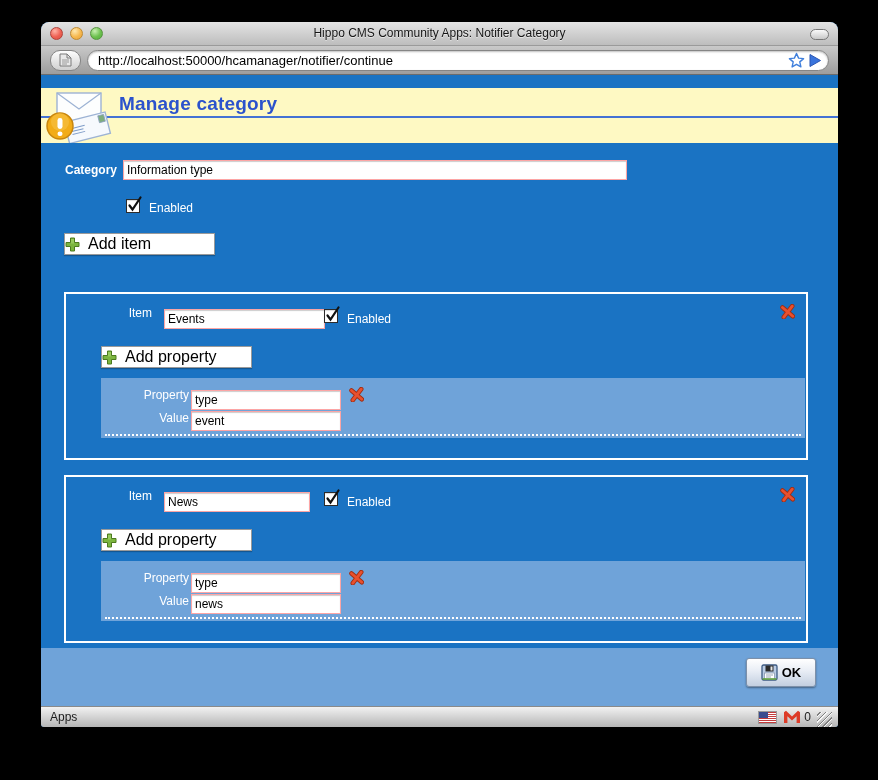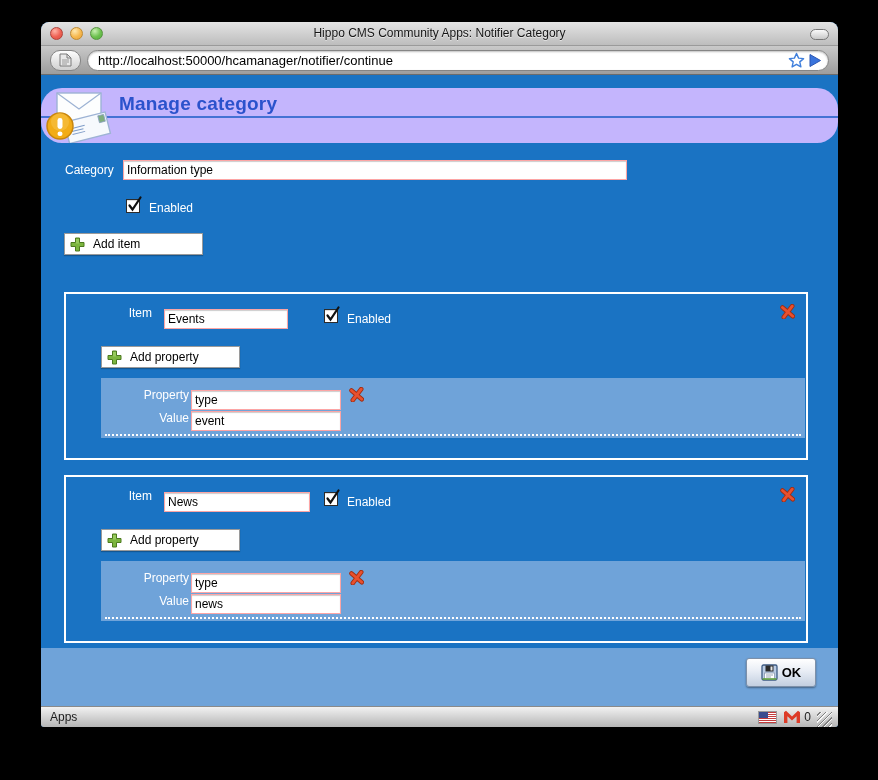--- a/index.html
+++ b/index.html
@@ -56,21 +56,21 @@
     display:flex; align-items:center; gap:3px; padding:0 6px 0 10px;
     box-shadow:inset 0 1px 2px rgba(0,0,0,.25);
   }
   .url-input {
     flex:1; border:none; outline:none; font-family:"Liberation Sans",sans-serif;
     font-size:13px; color:#000; background:transparent; height:18px;
   }
   
   .page { position:absolute; top:53px; bottom:21px; left:0; right:0; background:#1a73c3; overflow:hidden; }
   .header {
-    position:absolute; top:13px; left:0; right:0; height:55px; background:#c4b5fd;border-radius:21px;
+    position:absolute; top:13px; left:0; right:0; height:55px; background:#fef9c3;
   }
   .header-rule { position:absolute; top:28px; left:0; right:0; height:2px; background:#4472d4; }
   .header-icon { position:absolute; left:5px; top:1px; }
   .header-title {
     position:absolute; left:78px; top:5px;
     font-size:19px; font-weight:bold; color:#2b52cc; letter-spacing:.2px;
   }
   .content { position:absolute; top:68px; left:0; right:0; bottom:58px; }
 
   .form-label { position:absolute; color:#fff; font-size:12px; white-space:nowrap; }
@@ -78,23 +78,23 @@
     position:absolute; border:1px solid #fca5a5; background:#fff;
     font-family:"Liberation Sans",sans-serif; font-size:12px; color:#000;
     padding:0 3px; height:20px; outline:none;
     box-shadow:inset 0 1px 1px rgba(0,0,0,.2);
   }
   
   .checkbox { position:absolute; width:14px; height:14px; background:#fff; border:1px solid #2b2b2b; box-shadow:inset 0 1px 1px rgba(0,0,0,.15); }
   .checkbox svg { position:absolute; left:0px; top:-5px; overflow:visible; }
   
   .add-btn {
-    position:absolute; width:139px; height:22px; background:#fff;
+    position:absolute; width:151px; height:22px; background:#fff;
     border:1px solid #9a9a9a; display:flex; align-items:center; gap:8px;
-    padding-left:5px; font-size:12px; color:#000; cursor:default;
+    font-size:16px; color:#000; cursor:default;
     box-shadow:0 1px 1px rgba(0,0,0,.25);
   }
   
   .item-panel {
     position:absolute; left:23px; width:744px; height:168px;
     border:2px solid #fff;
     margin-top:26px;
   }
   .delete-x { position:absolute; width:15px; height:15px; }
   .prop-panel {
@@ -187,41 +187,41 @@
         <circle cx="14" cy="37" r="13" fill="#f2ac17" stroke="#c8860e" stroke-width="1.5"></circle>
         <circle cx="14" cy="33" r="9" fill="#f7c44a" opacity="0.55"></circle>
         <rect x="11.5" y="29" width="5" height="11" rx="2.4" fill="#fff"></rect>
         <rect x="11.5" y="42.5" width="5" height="4.5" rx="2.2" fill="#fff"></rect>
       </svg>
       <div class="header-title">Manage category</div>
     </div>
 
     <div class="content">
 
-      <div class="form-label" style="left:24px; top:20px;">Category</div>
+      <div class="form-label" style="left:24px; top:20px;font-weight:bold;">Category</div>
       <input class="txt" style="left: 82px; top: 17px; width: 504px;" value="Information type">
 
       <div class="checkbox" style="left:85px; top:56px;">
         <svg width="17" height="18" viewBox="0 0 17 18">
           <path d="M2.5 10.5 L5.5 14.5 L13.5 2.5" fill="none" stroke="#111" stroke-width="2.2" stroke-linecap="round"></path>
         </svg>
       </div>
       <div class="form-label" style="left:108px; top:58px;">Enabled</div>
 
       <div class="add-btn" style="left:23px; top:90px;">
         <svg width="15" height="15" viewBox="0 0 15 15">
           <path d="M5.5 1 h4 v4.5 H14 v4 H9.5 V14 h-4 V9.5 H1 v-4 h4.5 Z" fill="#7cb53f" stroke="#4c7a1f" stroke-width="1"></path>
           <path d="M6 2 h3 v4.5 H6 Z" fill="#a3d36b" opacity="0.7"></path>
         </svg>
         <span>Add item</span>
       </div>
 
       <div class="item-panel" style="top:123px;">
         <div class="form-label" style="left:30px; top:12px; width:56px; text-align:right;">Item</div>
-        <input class="txt" style="left: 98px; top: 15px; width: 124px;" value="Events">
+        <input class="txt" style="left: 98px; top: 15px; width: 161px;" value="Events">
         <div class="checkbox" style="left:258px; top:15px;">
           <svg width="17" height="18" viewBox="0 0 17 18">
             <path d="M2.5 10.5 L5.5 14.5 L13.5 2.5" fill="none" stroke="#111" stroke-width="2.2" stroke-linecap="round"></path>
           </svg>
         </div>
         <div class="form-label" style="left:281px; top:18px;">Enabled</div>
         <svg class="delete-x" style="right:11px; top:10px;" viewBox="0 0 15 15">
           <path d="M2.5 3.5 L12.8 12.2 M12.2 2.2 L3.8 13.2" stroke="#a02d12" stroke-width="4.6" stroke-linecap="round"></path>
           <path d="M2.5 3.5 L12.8 12.2 M12.2 2.2 L3.8 13.2" stroke="#e8502e" stroke-width="2.8" stroke-linecap="round"></path>
         </svg>

